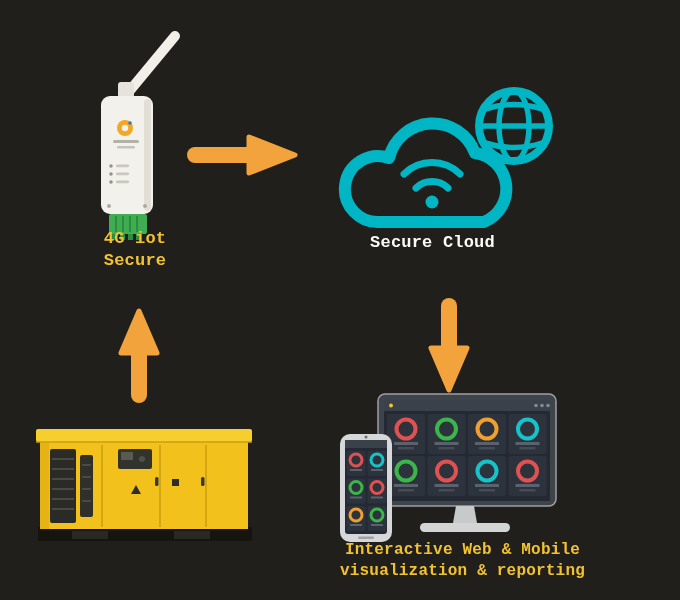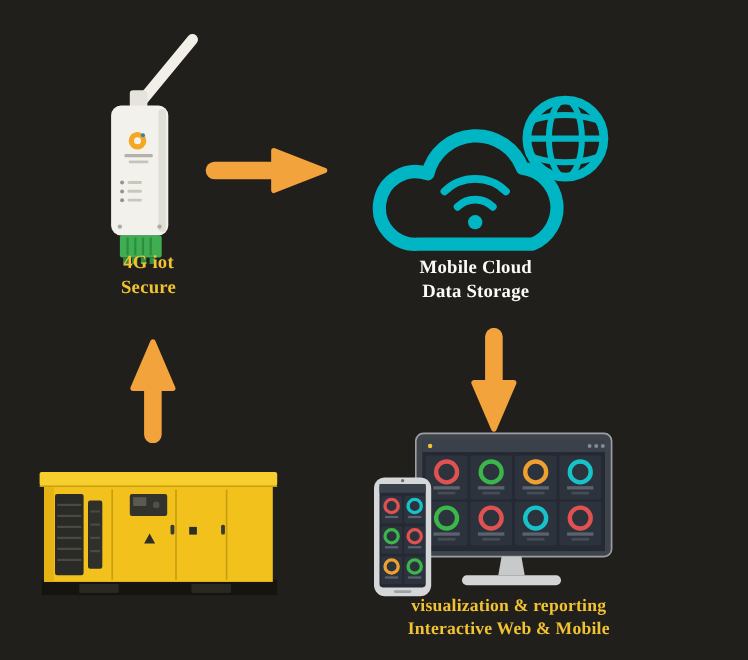--- a/index.html
+++ b/index.html
@@ -5,21 +5,21 @@
   :root{
     --bg:#211f1c;
     --yellow:#f1c232;
     --orange:#f2a33c;
     --teal:#00b6c4;
     --white:#fdfbf5;
   }
   html,body{margin:0;padding:0;background:var(--bg);}
   #canvas{
     position:relative;width:652px;height:600px;background:var(--bg);
-    overflow:hidden;font-family:Liberation Serif, serif;
+    overflow:hidden;font-family:Liberation Mono, monospace;
   }
   .abs{position:absolute;}
   .label{position:absolute;text-align:center;font-weight:bold;line-height:22px;letter-spacing:.2px;}
   .label.yellow{color:var(--yellow);font-size:17px;}
   .label.white{color:var(--white);font-size:17px;}
   .label.small{font-size:16px;line-height:21px;}
   .label span{display:block;}
   
   .arrow-line{stroke:var(--orange);stroke-width:16;stroke-linecap:round;}
   .arrow-head{fill:var(--orange);stroke:var(--orange);stroke-width:5;stroke-linejoin:round;}
@@ -98,22 +98,21 @@
     <g>
       <circle cx="186" cy="42" r="35" fill="#211f1c" stroke="#00b6c4" stroke-width="8"></circle>
       <ellipse cx="186" cy="42" rx="15" ry="35" class="teal-line" stroke-width="5.5"></ellipse>
       <line x1="151" y1="42" x2="221" y2="42" stroke="#00b6c4" stroke-width="5.5"></line>
       <path class="teal-line" stroke-width="5.5" d="M157 25 q29 -9 57 0"></path>
       <path class="teal-line" stroke-width="5.5" d="M157 59 q29 9 57 0"></path>
     </g>
   </svg>
 
   <div class="label white" style="left:325px;top:232px;width:215px">
-    <span>Mobile Cloud</span>
-    <span>Data Storage</span>
+    <span>Secure Cloud</span>
   </div>
 
   <svg class="abs" style="left:116px;top:303px" width="46" height="100" viewBox="0 0 46 100">
     <line class="arrow-line" x1="23" y1="92" x2="23" y2="50"></line>
     <polygon class="arrow-head" points="5,50 23,8 41,50"></polygon>
   </svg>
 
   <svg class="abs" style="left:426px;top:298px" width="46" height="100" viewBox="0 0 46 100">
     <line class="arrow-line" x1="23" y1="8" x2="23" y2="50"></line>
     <polygon class="arrow-head" points="5,50 41,50 23,92"></polygon>
@@ -258,17 +257,17 @@
       <g transform="translate(31.5,116)">
         <rect class="card-bg" width="19" height="25" rx="1.5"></rect>
           <circle class="g-green" cx="9.5" cy="9" r="6" stroke-width="3"></circle>
         <rect class="bar1" x="3.5" y="18" width="12" height="2"></rect>
       </g>
       <rect x="22" y="146.5" width="16" height="2.5" rx="1.25" fill="#9fa2a5"></rect>
     </g>
   </svg>
 
   <div class="label yellow small" style="left:330px;top:540px;width:265px">
+    <span>Interactive Web &amp; Mobile</span>
     <span>visualization &amp; reporting</span>
-    <span>Interactive Web &amp; Mobile</span>
   </div>
 
 </div>
 
 </body></html>

